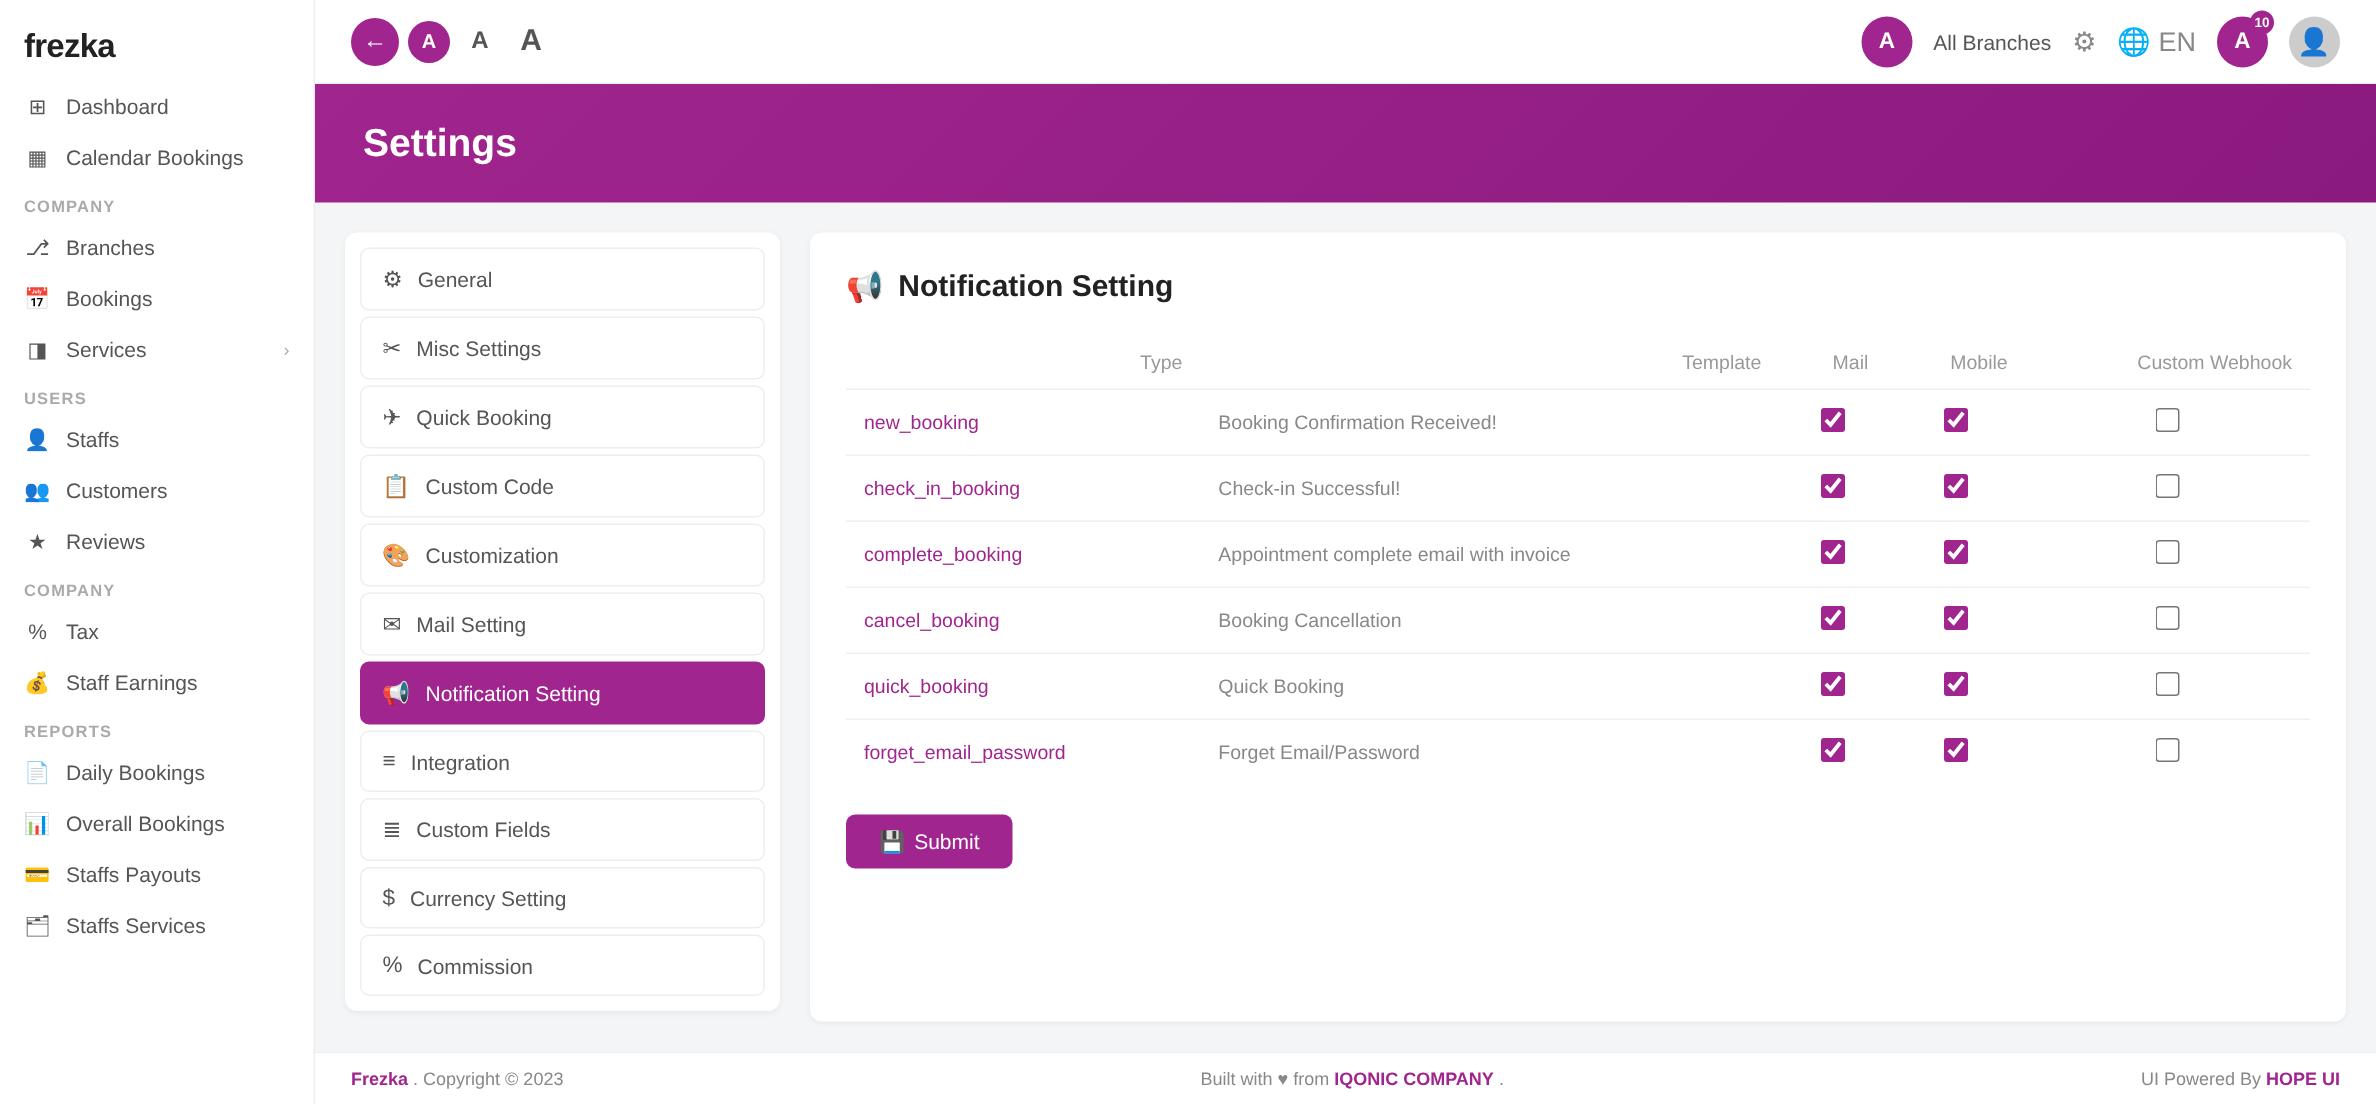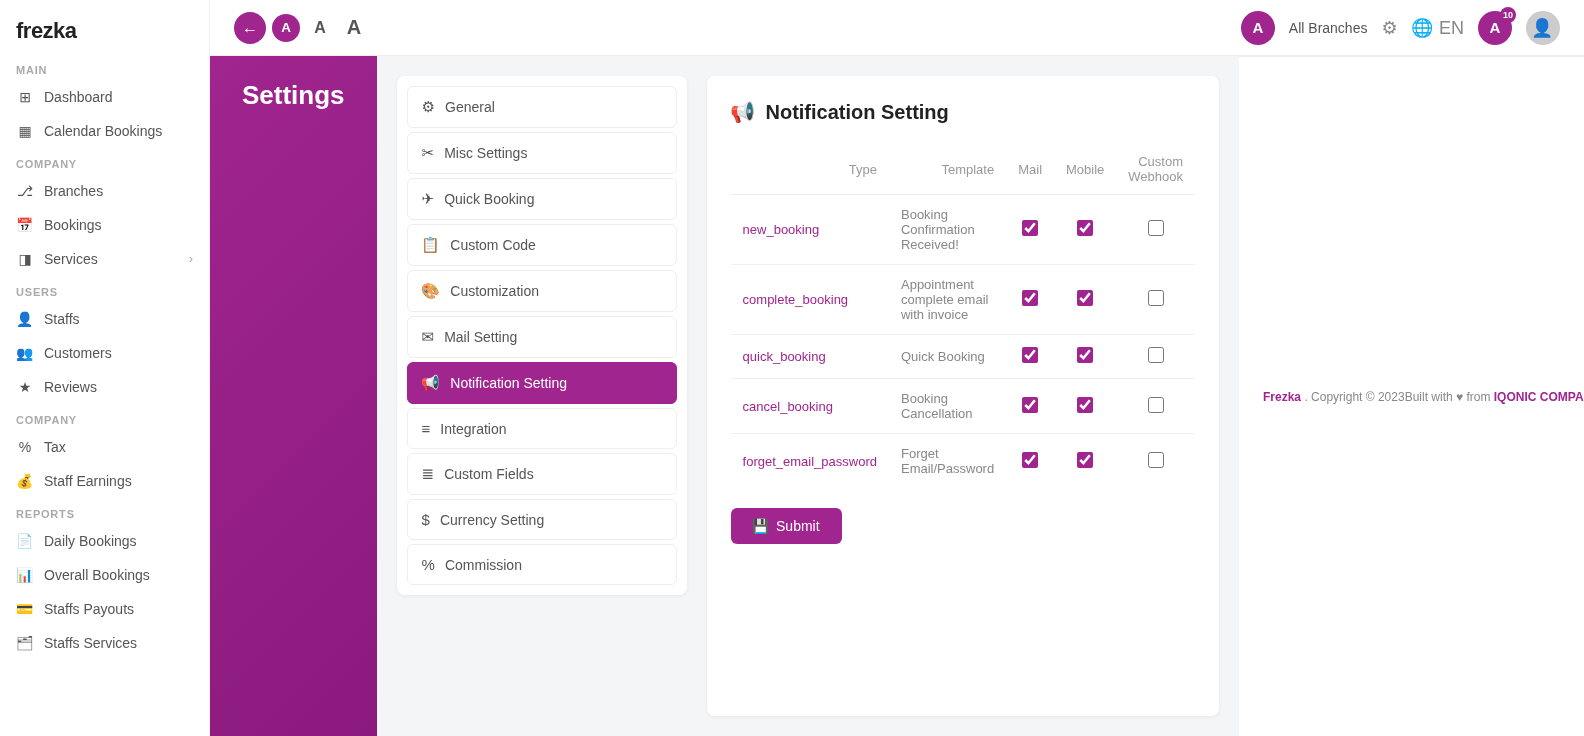--- a/index.html
+++ b/index.html
@@ -24,21 +24,21 @@
     .font-size-btn.active { background: #a0258e; color: #fff; }
     .font-size-btn:not(.active) { color: #555; }
     .topbar-right { display: flex; align-items: center; gap: 14px; }
     .topbar-branch { display: flex; align-items: center; gap: 6px; color: #555; font-size: 14px; }
     .topbar-icon { font-size: 18px; color: #888; cursor: pointer; }
     .avatar-purple { width: 34px; height: 34px; border-radius: 50%; background: #a0258e; color: #fff; display: flex; align-items: center; justify-content: center; font-weight: 700; font-size: 15px; cursor: pointer; position: relative; }
     .avatar-gray { width: 34px; height: 34px; border-radius: 50%; background: #ccc; color: #fff; display: flex; align-items: center; justify-content: center; font-size: 18px; cursor: pointer; }
     .notification-badge { position: absolute; top: -4px; right: -4px; background: #a0258e; color: #fff; font-size: 9px; width: 16px; height: 16px; border-radius: 50%; display: flex; align-items: center; justify-content: center; font-weight: 700; margin-left: 36px; }
 
     
-    .content { flex: 1; overflow-y: auto; display: flex; flex-direction: row; }
+    .content { flex: 1; overflow-y: auto; display: flex; flex-direction: column; }
     .page-header { background: linear-gradient(135deg, #a0258e 0%, #8b1a7e 100%); padding: 24px 32px; }
     .page-header h1 { color: #fff; font-size: 26px; font-weight: 600; }
     .page-body { display: flex; gap: 0; flex: 1; padding: 20px; gap: 20px; }
 
     
     .settings-menu { width: 290px; background: #fff; border-radius: 8px; padding: 10px; display: flex; flex-direction: column; gap: 4px; height: fit-content; flex-shrink: 0; box-shadow: 0 1px 4px rgba(0,0,0,0.06); }
     .settings-menu-item { display: flex; align-items: center; gap: 10px; padding: 11px 14px; border-radius: 6px; cursor: pointer; color: #555; font-size: 14px; border: 1px solid #eee; background: #fff; }
     .settings-menu-item.active { background: #a0258e; color: #fff; border-color: #a0258e; }
     .settings-menu-item .s-icon { font-size: 15px; }
 
@@ -67,21 +67,20 @@
     .back-btn { width: 32px; height: 32px; border-radius: 50%; background: #a0258e; color: #fff; border: none; cursor: pointer; font-size: 16px; display: flex; align-items: center; justify-content: center; }
   </style>
 </head>
 <body>
 
 <div class="sidebar">
   <div class="sidebar-logo">
     <span class="logo-text">frezka</span>
   </div>
   <div id="sidebar-content">
-      <div class="sidebar-section-label">MAIN</div>
       <div class="sidebar-item">
       <span class="icon">⊞</span>
       <span>Dashboard</span>
 
     </div>
       <div class="sidebar-item">
       <span class="icon">▦</span>
       <span>Calendar Bookings</span>
 
     </div>
@@ -245,36 +244,43 @@
           </thead>
           <tbody id="notif-tbody">
               <tr>
     <td class="type-cell">new_booking</td>
     <td class="template-cell">Booking Confirmation Received!</td>
     <td class="checkbox-cell"><input type="checkbox" checked="" style=""></td>
     <td class="checkbox-cell"><input type="checkbox" checked="" style=""></td>
     <td class="checkbox-cell"><input type="checkbox" style=""></td>
   </tr>
               <tr>
+    <td class="type-cell">check_in_booking</td>
+    <td class="template-cell">Check-in Successful!</td>
+    <td class="checkbox-cell"><input type="checkbox" checked="" style=""></td>
+    <td class="checkbox-cell"><input type="checkbox" checked="" style=""></td>
+    <td class="checkbox-cell"><input type="checkbox" style=""></td>
+  </tr>
+              <tr>
     <td class="type-cell">complete_booking</td>
     <td class="template-cell">Appointment complete email with invoice</td>
     <td class="checkbox-cell"><input type="checkbox" checked="" style=""></td>
     <td class="checkbox-cell"><input type="checkbox" checked="" style=""></td>
     <td class="checkbox-cell"><input type="checkbox" style=""></td>
   </tr>
               <tr>
+    <td class="type-cell">cancel_booking</td>
+    <td class="template-cell">Booking Cancellation</td>
+    <td class="checkbox-cell"><input type="checkbox" checked="" style=""></td>
+    <td class="checkbox-cell"><input type="checkbox" checked="" style=""></td>
+    <td class="checkbox-cell"><input type="checkbox" style=""></td>
+  </tr>
+              <tr>
     <td class="type-cell">quick_booking</td>
     <td class="template-cell">Quick Booking</td>
-    <td class="checkbox-cell"><input type="checkbox" checked="" style=""></td>
-    <td class="checkbox-cell"><input type="checkbox" checked="" style=""></td>
-    <td class="checkbox-cell"><input type="checkbox" style=""></td>
-  </tr>
-              <tr>
-    <td class="type-cell">cancel_booking</td>
-    <td class="template-cell">Booking Cancellation</td>
     <td class="checkbox-cell"><input type="checkbox" checked="" style=""></td>
     <td class="checkbox-cell"><input type="checkbox" checked="" style=""></td>
     <td class="checkbox-cell"><input type="checkbox" style=""></td>
   </tr>
               <tr>
     <td class="type-cell">forget_email_password</td>
     <td class="template-cell">Forget Email/Password</td>
     <td class="checkbox-cell"><input type="checkbox" checked="" style=""></td>
     <td class="checkbox-cell"><input type="checkbox" checked="" style=""></td>
     <td class="checkbox-cell"><input type="checkbox" style=""></td>

